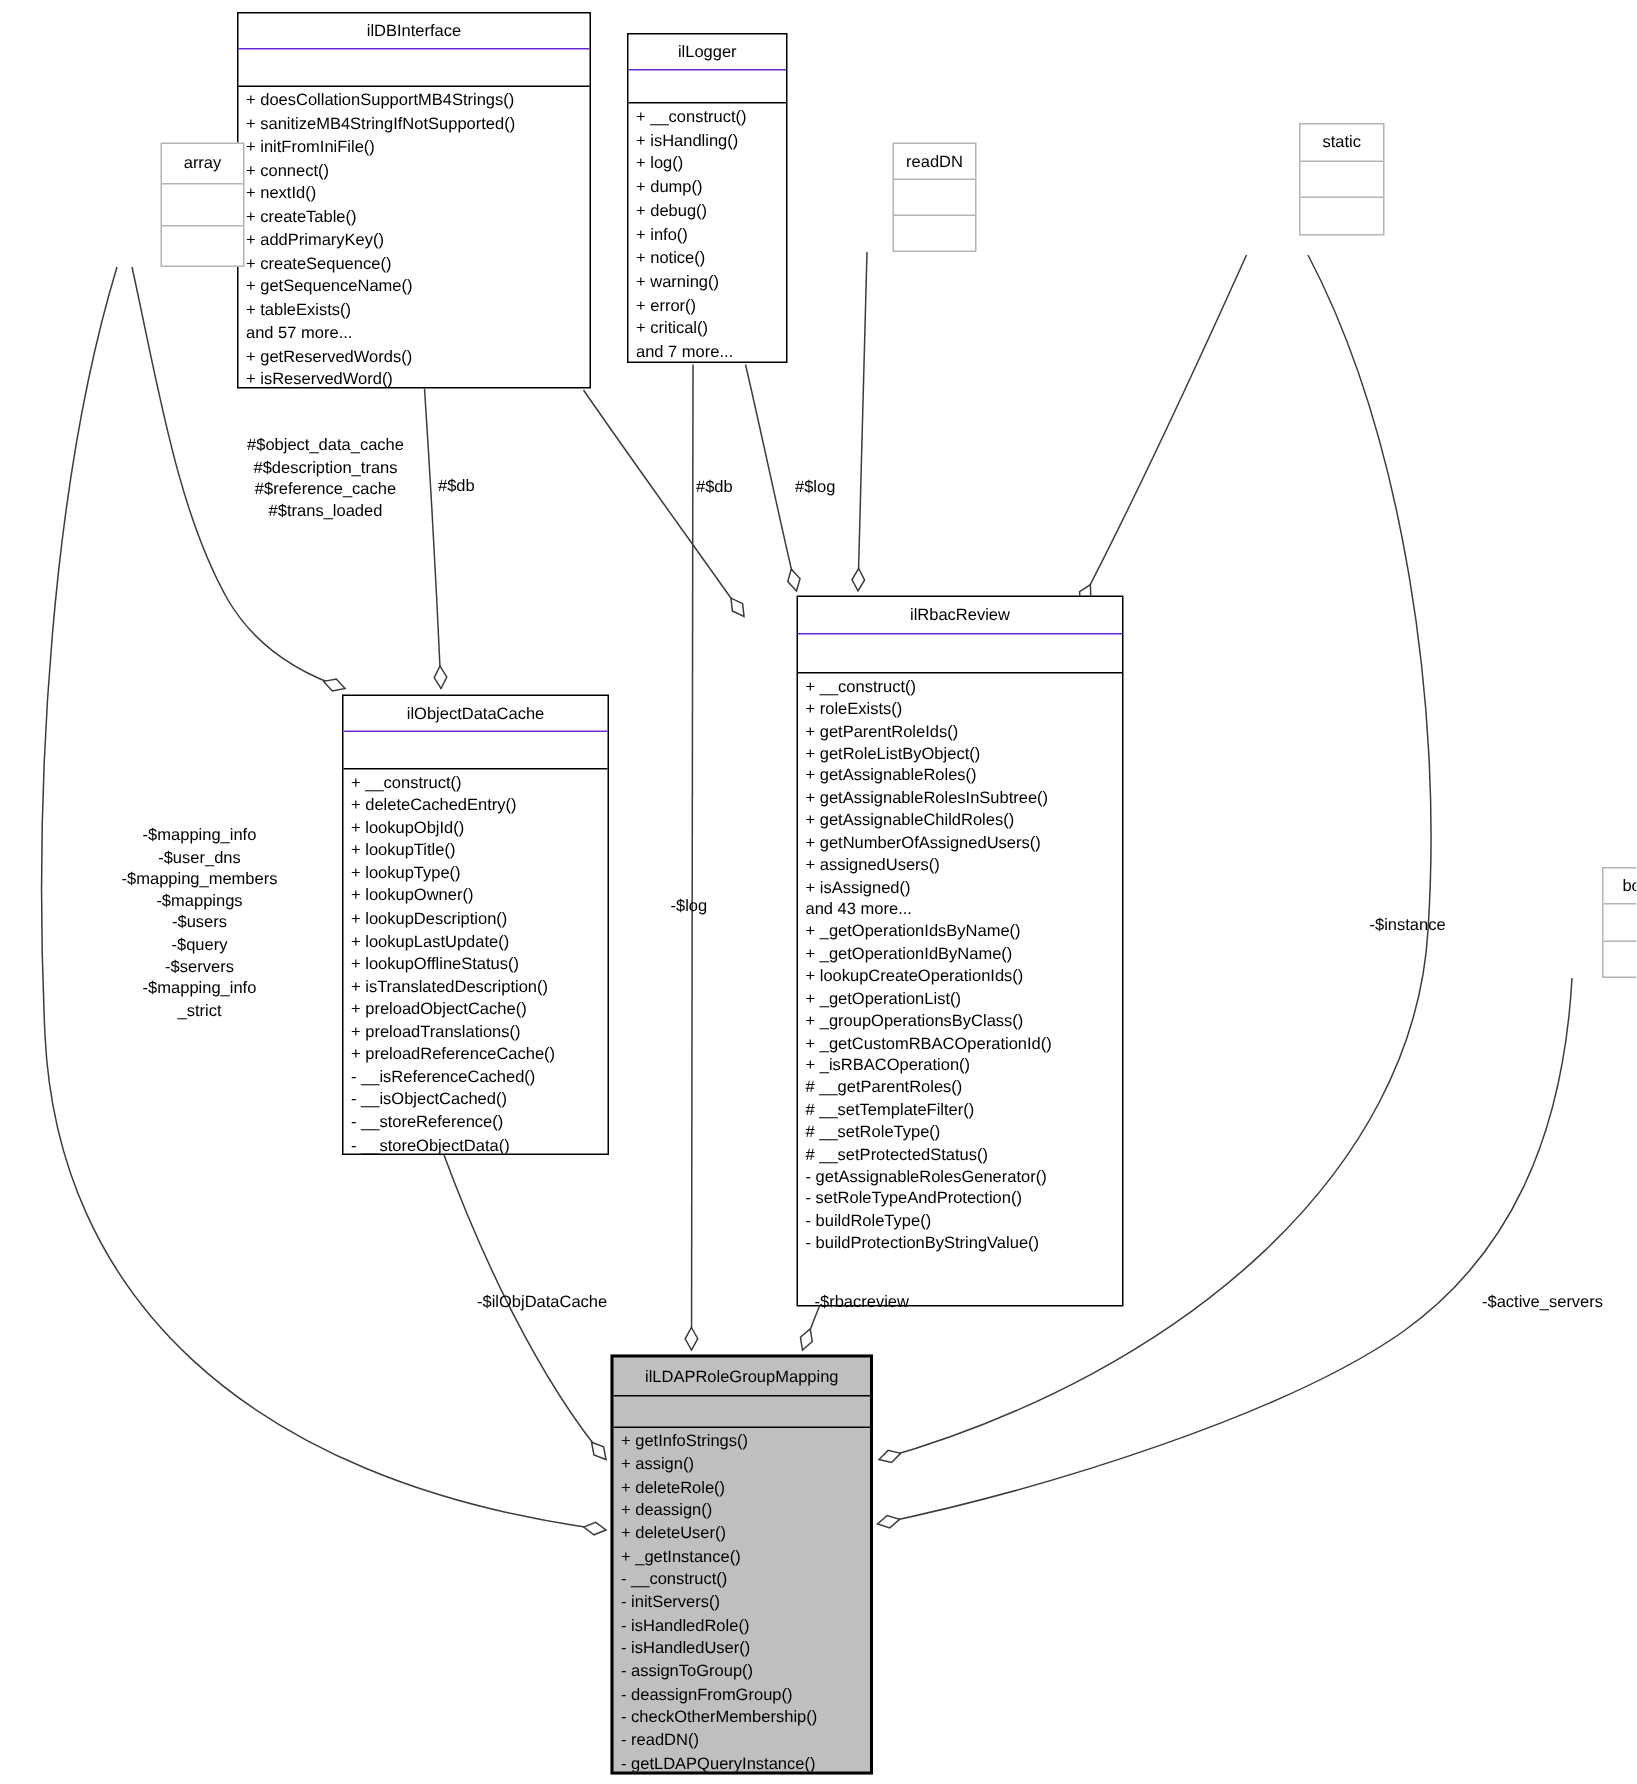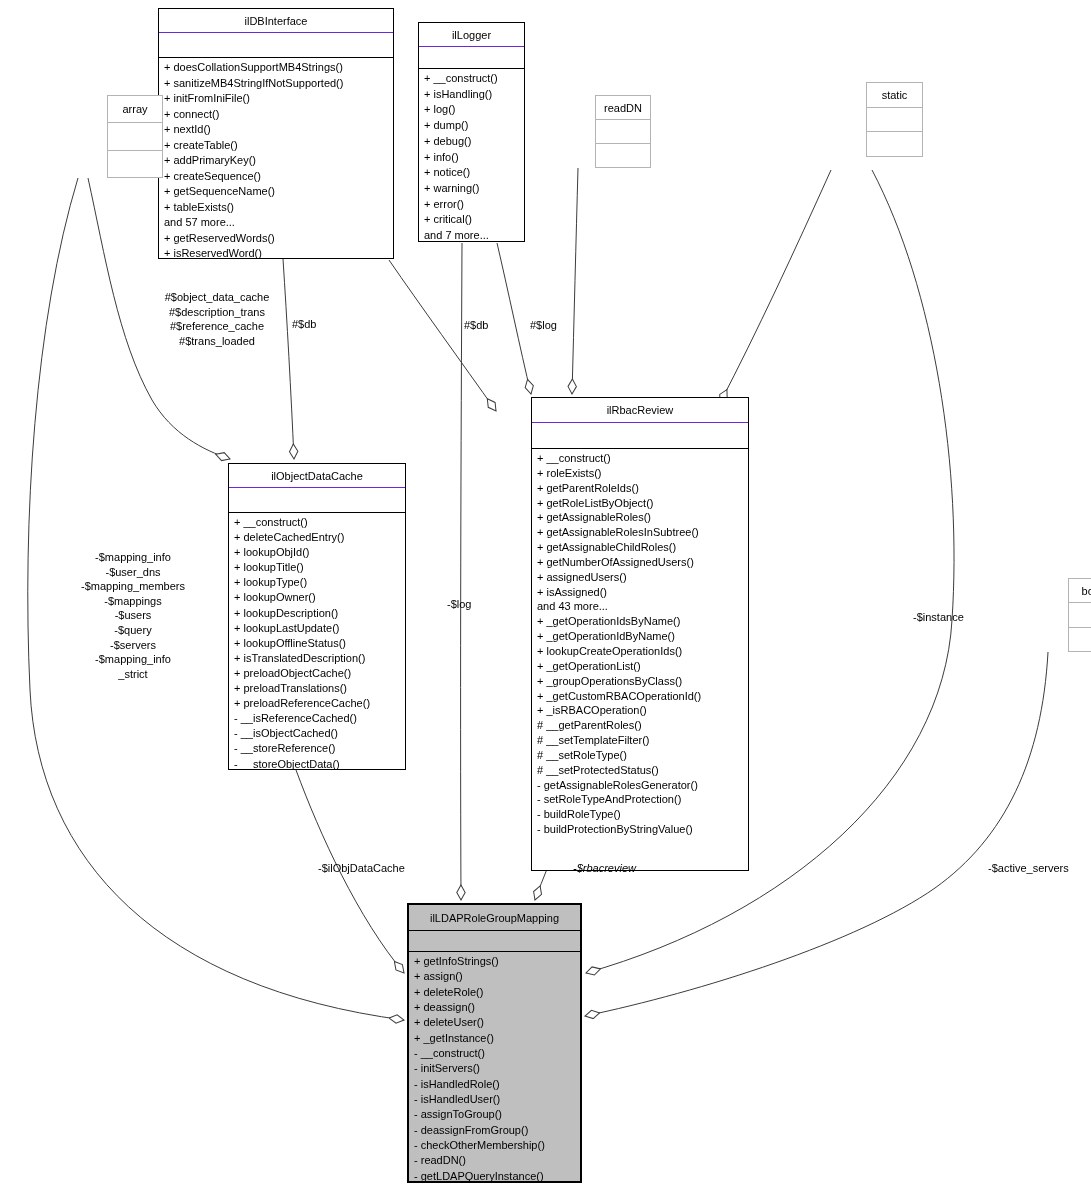--- a/index.html
+++ b/index.html
@@ -99,21 +99,21 @@
   
   #lbl-array-objcache{left:217px;top:290px;}
   #lbl-db-objcache{left:292px;top:317px;}
   #lbl-db-rbac{left:464px;top:318px;}
   #lbl-logger-rbac{left:530px;top:318px;}
   #lbl-const-rbac{left:656px;top:281px;}
   #lbl-static-rbac{left:848px;top:296px;}
   #lbl-array-mapping{left:133px;top:550px;}
   #lbl-logger-mapping{left:447px;top:597px;}
   #lbl-objcache-mapping{left:318px;top:861px;}
-  #lbl-rbac-mapping{left:573px;top:861px;font-style:italic;}
+  #lbl-rbac-mapping{left:543px;top:861px;}
   #lbl-static-mapping{left:913px;top:610px;}
   #lbl-bool-mapping{left:988px;top:861px;}
 </style>
 </head>
 <body>
 
 <div id="canvas">
 
   <svg id="edges" width="1091" height="1189" viewBox="0 0 1091 1189" xmlns="http://www.w3.org/2000/svg">
     <defs>

